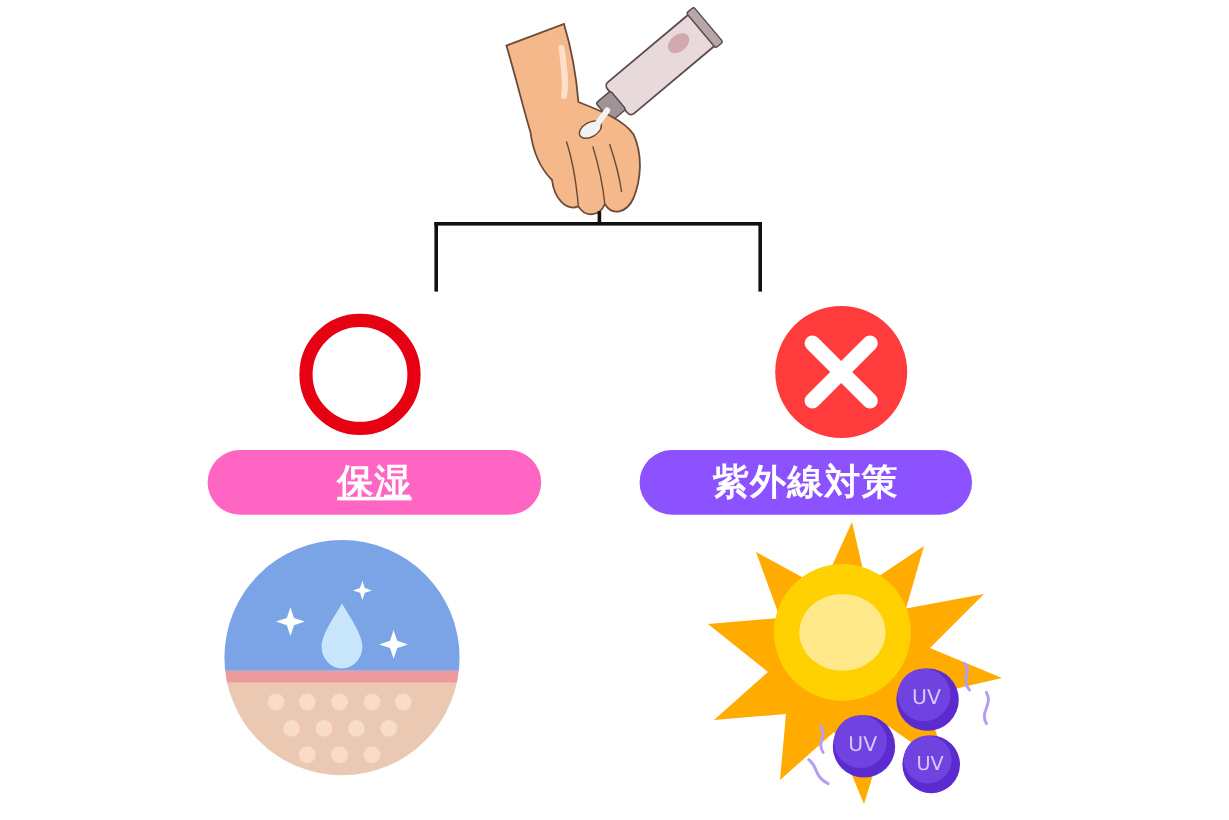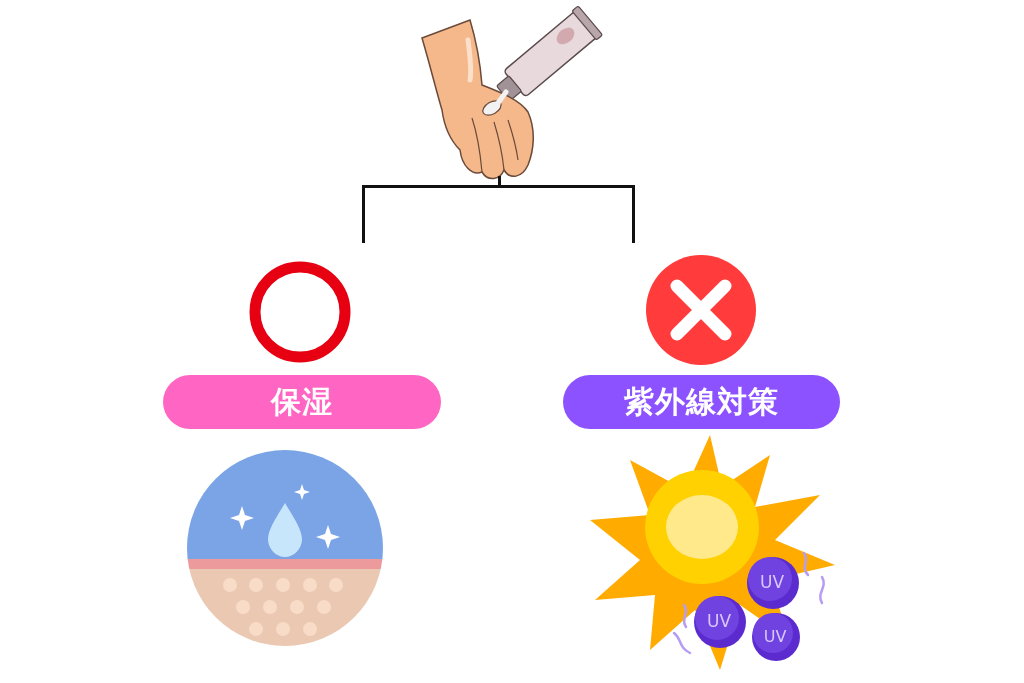--- a/index.html
+++ b/index.html
@@ -32,21 +32,21 @@
 
 <div class="line" style="left:498px;top:176px;width:3px;height:11px;"></div>
 <div class="line" style="left:362px;top:185px;width:273px;height:3px;"></div>
 <div class="line" style="left:362px;top:185px;width:3px;height:58px;"></div>
 <div class="line" style="left:632px;top:185px;width:3px;height:58px;"></div>
 
 <svg class="abs" style="left:247px;top:259px;" width="106" height="106" viewBox="0 0 106 106">
   <circle cx="53" cy="53" r="45" fill="none" stroke="#e60012" stroke-width="11"></circle>
 </svg>
 
-<div class="pill" style="left:163px;top:375px;width:278px;height:54px;background:#ff66c4;">
+<div class="pill" style="left:173px;top:375px;width:278px;height:54px;background:#ff66c4;text-decoration:underline;">
   <span>保湿</span>
 </div>
 
 <svg class="abs" style="left:186px;top:449px;" width="198" height="198" viewBox="0 0 198 198">
   <defs>
       <clipPath id="skinclip">
         <circle cx="99" cy="99" r="98"></circle>
       </clipPath>
     </defs>
   <g clip-path="url(#skinclip)">
@@ -75,21 +75,21 @@
   <path d="M56 57 L59 66 L68 69 L59 72 L56 81 L53 72 L44 69 L53 66 Z" fill="#ffffff"></path>
   <path d="M116 35 L118 41 L124 43 L118 45 L116 51 L114 45 L108 43 L114 41 Z" fill="#ffffff"></path>
   <path d="M142 76 L145 85 L154 88 L145 91 L142 100 L139 91 L130 88 L139 85 Z" fill="#ffffff"></path>
 </svg>
 
 <svg class="abs" style="left:645px;top:254px;" width="112" height="112" viewBox="0 0 112 112">
   <circle cx="56" cy="56" r="55" fill="#ff3b3b"></circle>
   <path d="M32 32 L80 80 M80 32 L32 80" stroke="#ffffff" stroke-width="13" stroke-linecap="round"></path>
 </svg>
 
-<div class="pill" style="left:563px;top:375px;width:277px;height:54px;background:#8c52ff;">
+<div class="pill" style="left:533px;top:375px;width:277px;height:54px;background:#8c52ff;">
   <span>紫外線対策</span>
 </div>
 
 <svg class="abs" style="left:590px;top:435px;" width="250" height="240" viewBox="0 0 250 240">
 
   <polygon points="120,0 132,52 180,20 165,72 230,60 185,105 245,130 180,145 200,205 150,170 130,235 105,175 60,215 65,160 5,165 50,125 0,85 60,80 40,25 95,55" fill="#ffab00"></polygon>
   <circle cx="112" cy="92" r="57" fill="#ffd100"></circle>
   <ellipse cx="112" cy="92" rx="36" ry="32" fill="#ffe98a"></ellipse>
 
   <g stroke="#b69cf2" stroke-width="2.5" fill="none" stroke-linecap="round">

